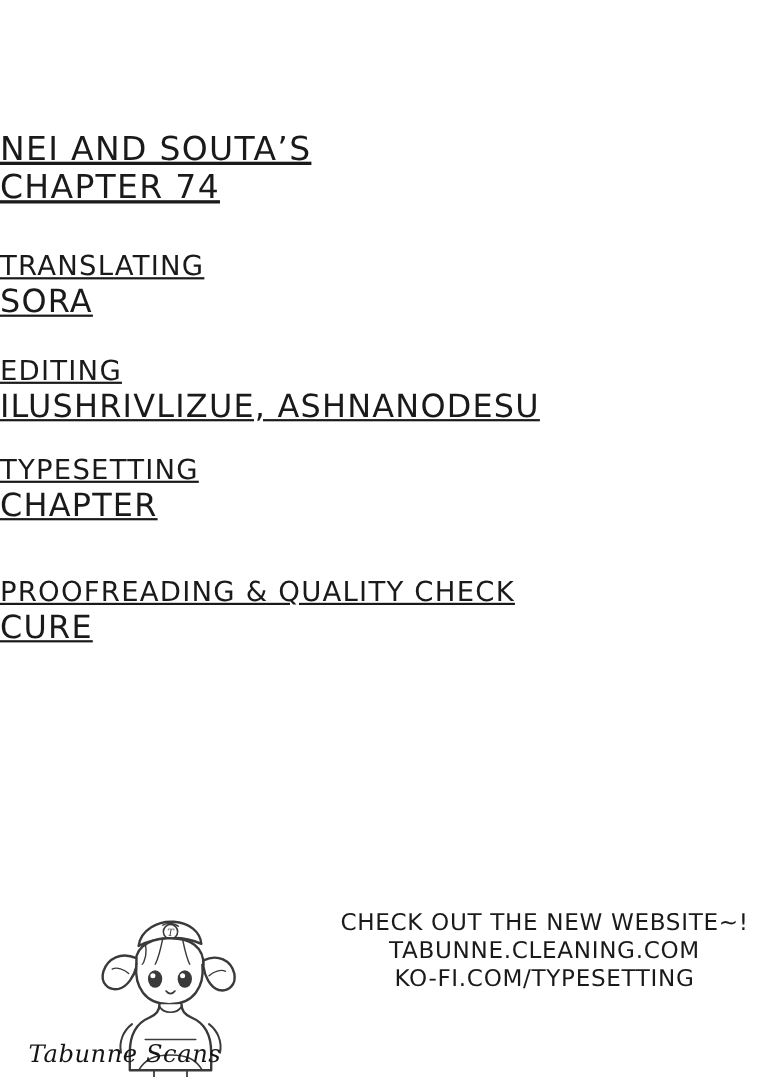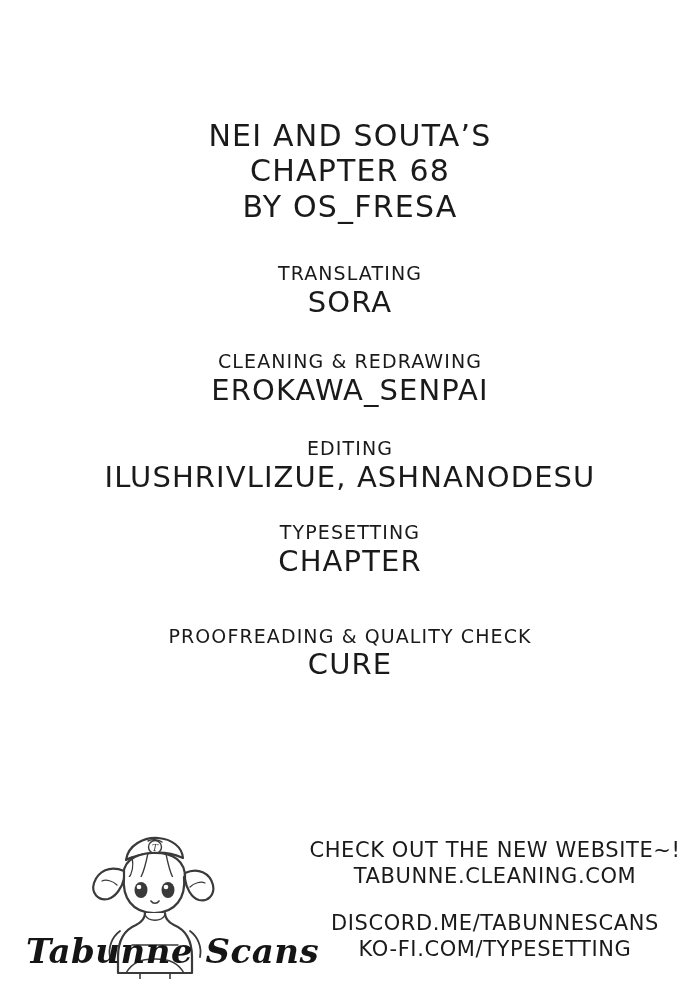--- a/index.html
+++ b/index.html
@@ -20,41 +20,41 @@
     position: absolute;
     inset: 0;
     background: #ffffff;
   }
 
   .credits {
     position: absolute;
     left: 0;
     right: 0;
     top: 118px;
-    text-align: center;
+    text-decoration: underline;
   }
 
   .title-block {
     line-height: 1.18;
     font-size: 30px;
     letter-spacing: 1.2px;
     font-weight: 500;
   }
   .title-line {
     display: block;
     white-space: nowrap;
   }
 
   .role-group {
     margin-top: 26px;
     line-height: 1.2;
   }
   .role {
     display: block;
-    font-size: 19px;
+    font-size: 25px;
     letter-spacing: 1.1px;
     white-space: nowrap;
   }
   .names {
     display: block;
     font-size: 29px;
     letter-spacing: 1.1px;
     white-space: nowrap;
   }
 
@@ -70,21 +70,21 @@
     left: 0;
     right: 0;
     bottom: 8px;
     height: 165px;
   }
 
   .links {
     position: absolute;
     left: 300px;
     width: 390px;
-    top: 18px;
+    top: 6px;
     text-align: center;
     line-height: 1.22;
   }
   .link-line {
     display: block;
     font-size: 21px;
     letter-spacing: 0.6px;
     white-space: nowrap;
   }
   .links .gap {
@@ -98,56 +98,50 @@
     bottom: 0;
     width: 290px;
     height: 160px;
   }
   .logo-text {
     position: absolute;
     left: 12px;
     bottom: 14px;
     font-family: "DejaVu Serif", serif;
     font-style: italic;
-    font-size: 34px;
+    font-size: 22px;
     color: #151515;
     letter-spacing: 0.5px;
     white-space: nowrap;
-    font-weight: bold;
   }
   .mascot {
     position: absolute;
     left: 74px;
     bottom: 6px;
     width: 130px;
     height: 152px;
   }
 </style>
 </head>
 <body>
 
 <div class="page">
 
   <div class="credits">
 
     <div class="title-block">
       <span class="title-line">NEI AND SOUTA’S</span>
-      <span class="title-line">CHAPTER 68</span>
-      <span class="title-line">BY OS_FRESA</span>
+      <span class="title-line">CHAPTER 74</span>
     </div>
 
     <div class="role-group g1">
       <span class="role">TRANSLATING</span>
       <span class="names">SORA</span>
     </div>
 
-    <div class="role-group g2">
-      <span class="role">CLEANING &amp; REDRAWING</span>
-      <span class="names">EROKAWA_SENPAI</span>
-    </div>
 
     <div class="role-group g3">
       <span class="role">EDITING</span>
       <span class="names">ILUSHRIVLIZUE, ASHNANODESU</span>
     </div>
 
     <div class="role-group g4">
       <span class="role">TYPESETTING</span>
       <span class="names">CHAPTER</span>
     </div>
@@ -157,21 +151,20 @@
       <span class="names">CURE</span>
     </div>
 
   </div>
 
   <div class="footer">
 
     <div class="links">
       <span class="link-line">CHECK OUT THE NEW WEBSITE~!</span>
       <span class="link-line">TABUNNE.CLEANING.COM</span>
-      <span class="link-line gap">DISCORD.ME/TABUNNESCANS</span>
       <span class="link-line">KO-FI.COM/TYPESETTING</span>
     </div>
 
     <div class="logo-wrap">
 
       <svg class="mascot" viewBox="0 0 130 152" aria-hidden="true">
         <g fill="none" stroke="#3a3a3a" stroke-width="2.2" stroke-linejoin="round" stroke-linecap="round">
 
           <path d="M38 33 C40 18, 56 10, 70 11 C84 12, 94 20, 95 31 C86 27, 74 25, 64 26 C54 27, 45 29, 38 33 Z" fill="#ffffff"></path>
           <path d="M60 14 C64 12, 70 12, 74 15" stroke-width="1.4"></path>

